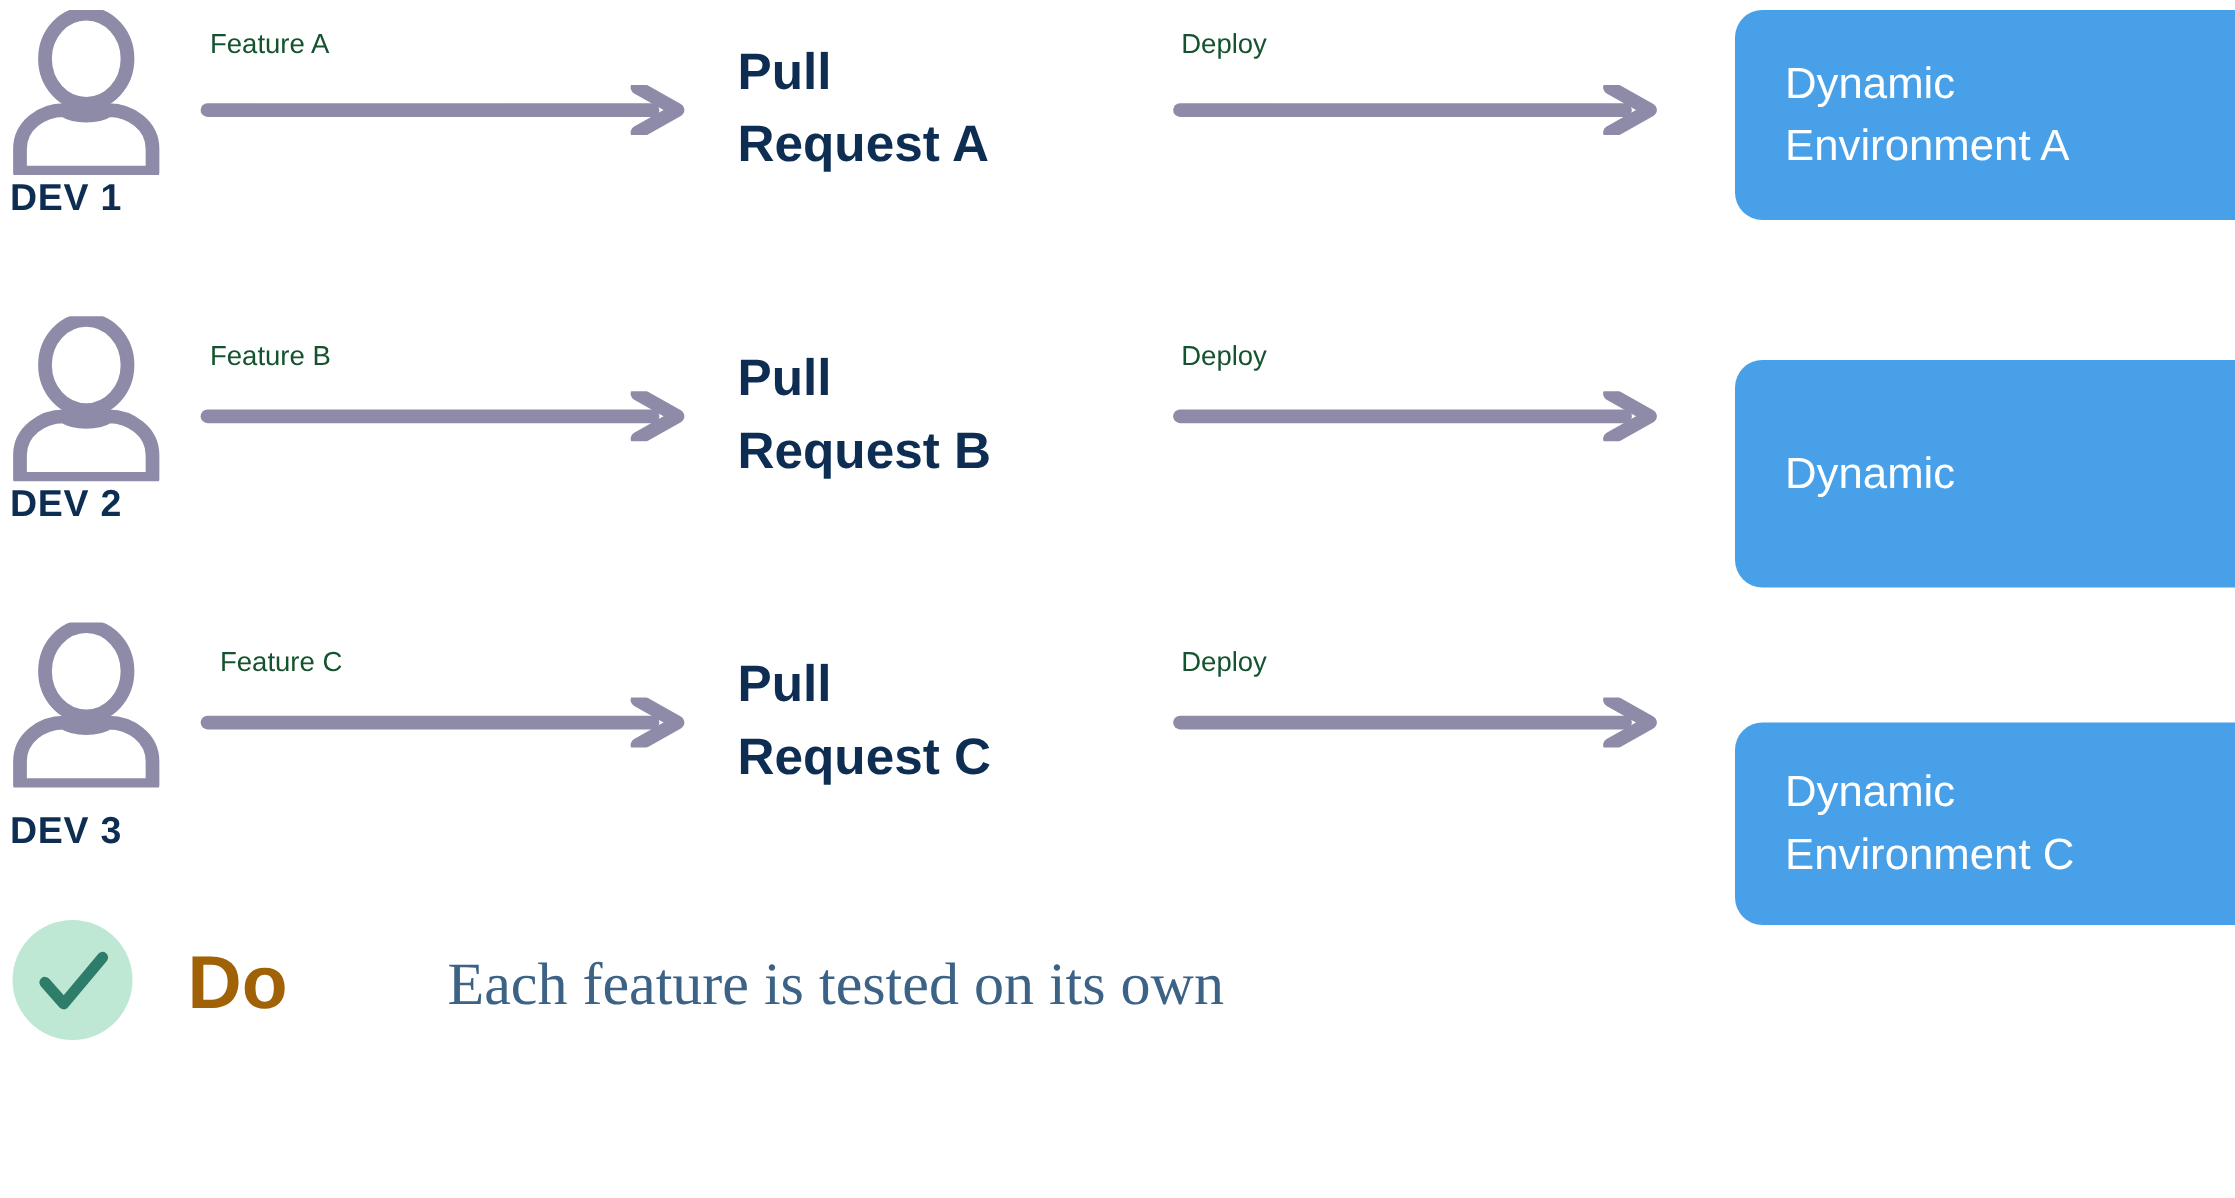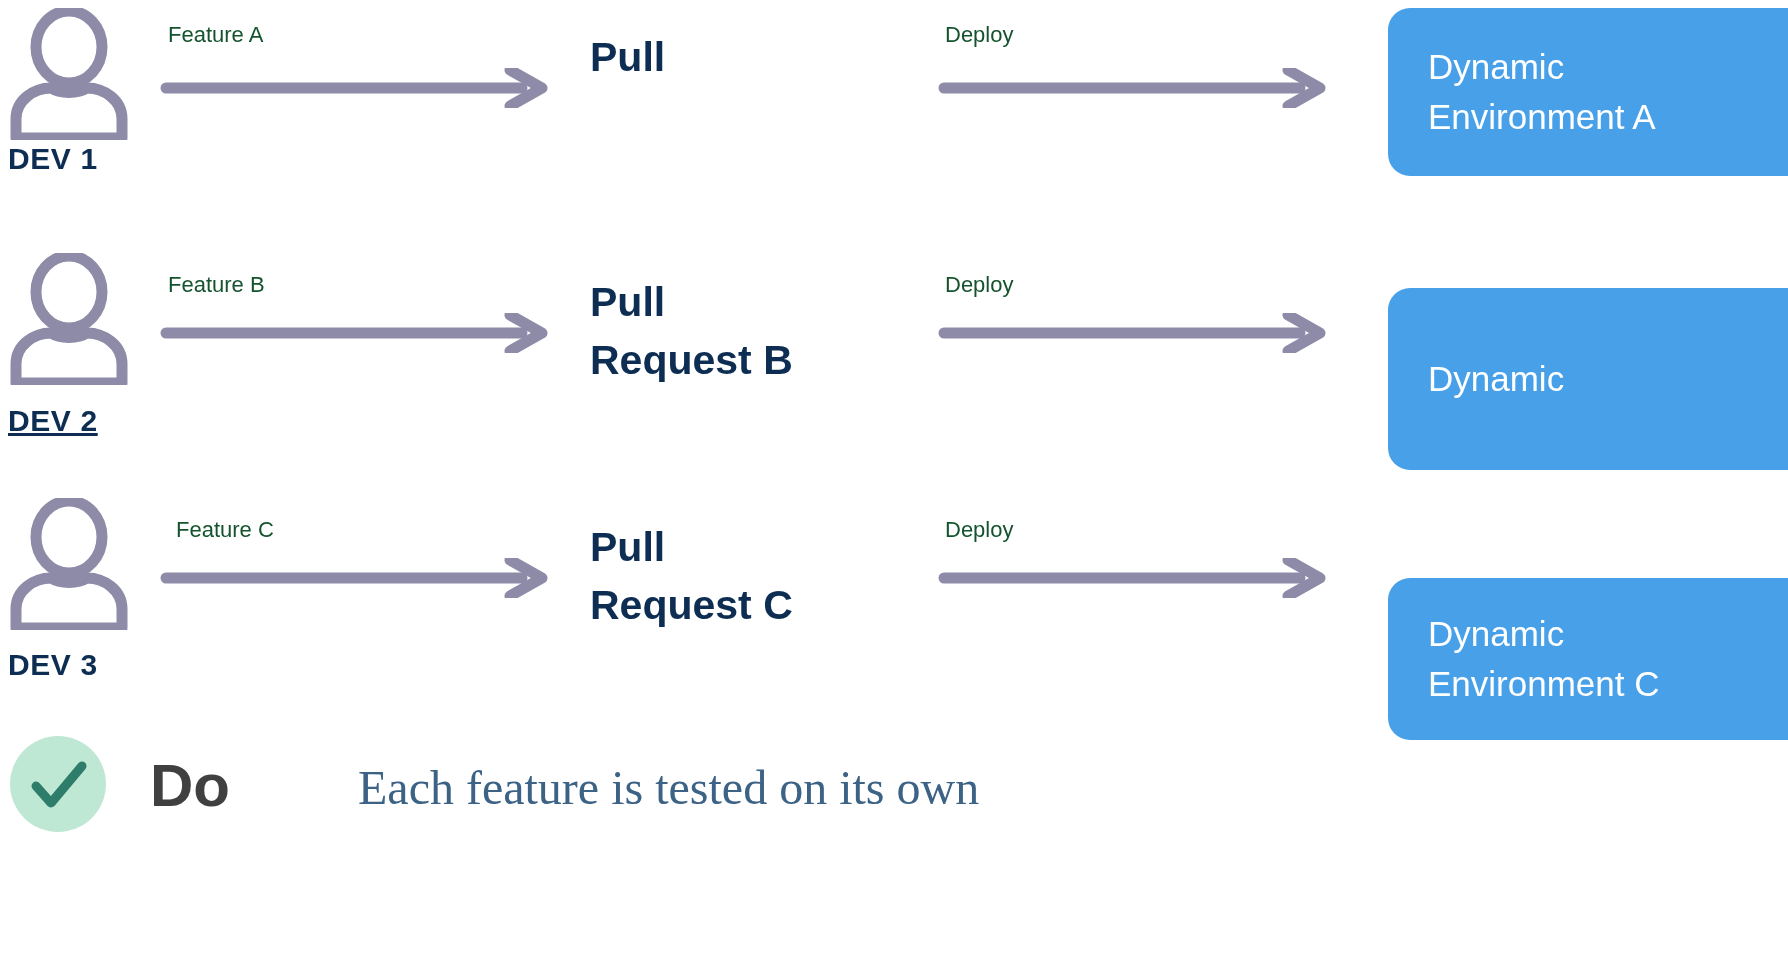--- a/index.html
+++ b/index.html
@@ -86,21 +86,21 @@
     height: 96px;
     border-radius: 50%;
     background: #bfe8d4;
   }
   .check-badge svg { display:block; width: 96px; height: 96px; }
 
   .verdict-word {
     position: absolute;
     font-size: 60px;
     font-weight: bold;
-    color: #404040;
+    color: #a16207;
     white-space: nowrap;
   }
   .verdict-caption {
     position: absolute;
     font-size: 48px;
     font-weight: normal;
     color: #3c6286;
     white-space: nowrap;
     font-family: Liberation Serif, serif;
   }
@@ -121,20 +121,21 @@
   <div class="flow-label" style="left:168px; top:22px;">Feature A</div>
   <div class="arrow" style="left:160px; top:68px; width:390px;">
     <svg viewBox="0 0 390 40" xmlns="http://www.w3.org/2000/svg">
       <line x1="6" y1="20" x2="362" y2="20" stroke="#8e8ba8" stroke-width="11" stroke-linecap="round"></line>
       <polyline points="350,2 382,20 350,38" fill="none" stroke="#8e8ba8" stroke-width="11" stroke-linecap="round" stroke-linejoin="round"></polyline>
     </svg>
   </div>
 
   <div class="pr-text" style="left:590px; top:28px;">
     <div>Pull</div>
+    <div>Request A</div>
   </div>
 
   <div class="flow-label" style="left:945px; top:22px;">Deploy</div>
   <div class="arrow" style="left:938px; top:68px; width:390px;">
     <svg viewBox="0 0 390 40" xmlns="http://www.w3.org/2000/svg">
       <line x1="6" y1="20" x2="362" y2="20" stroke="#8e8ba8" stroke-width="11" stroke-linecap="round"></line>
       <polyline points="350,2 382,20 350,38" fill="none" stroke="#8e8ba8" stroke-width="11" stroke-linecap="round" stroke-linejoin="round"></polyline>
     </svg>
   </div>
 
@@ -144,21 +145,21 @@
       <div>Environment A</div>
     </div>
   </div>
 
   <div class="person-icon" style="left:10px; top:253px;">
     <svg viewBox="0 0 118 132" xmlns="http://www.w3.org/2000/svg">
       <ellipse cx="59" cy="39" rx="33" ry="36" fill="none" stroke="#8e8ba8" stroke-width="11"></ellipse>
       <path d="M6 130 L6 111 C6 92 24 80 41 80 C50 86 68 86 77 80 C94 80 112 92 112 111 L112 130 Z" fill="none" stroke="#8e8ba8" stroke-width="11" stroke-linejoin="round"></path>
     </svg>
   </div>
-  <div class="dev-label" style="left:8px; top:404px;text-decoration:underline;">DEV 2</div>
+  <div class="dev-label" style="left:8px; top:387px;">DEV 2</div>
 
   <div class="flow-label" style="left:168px; top:272px;text-align:center;">Feature B</div>
   <div class="arrow" style="left:160px; top:313px; width:390px;">
     <svg viewBox="0 0 390 40" xmlns="http://www.w3.org/2000/svg">
       <line x1="6" y1="20" x2="362" y2="20" stroke="#8e8ba8" stroke-width="11" stroke-linecap="round"></line>
       <polyline points="350,2 382,20 350,38" fill="none" stroke="#8e8ba8" stroke-width="11" stroke-linecap="round" stroke-linejoin="round"></polyline>
     </svg>
   </div>
 
   <div class="pr-text" style="left:590px; top:273px;">

